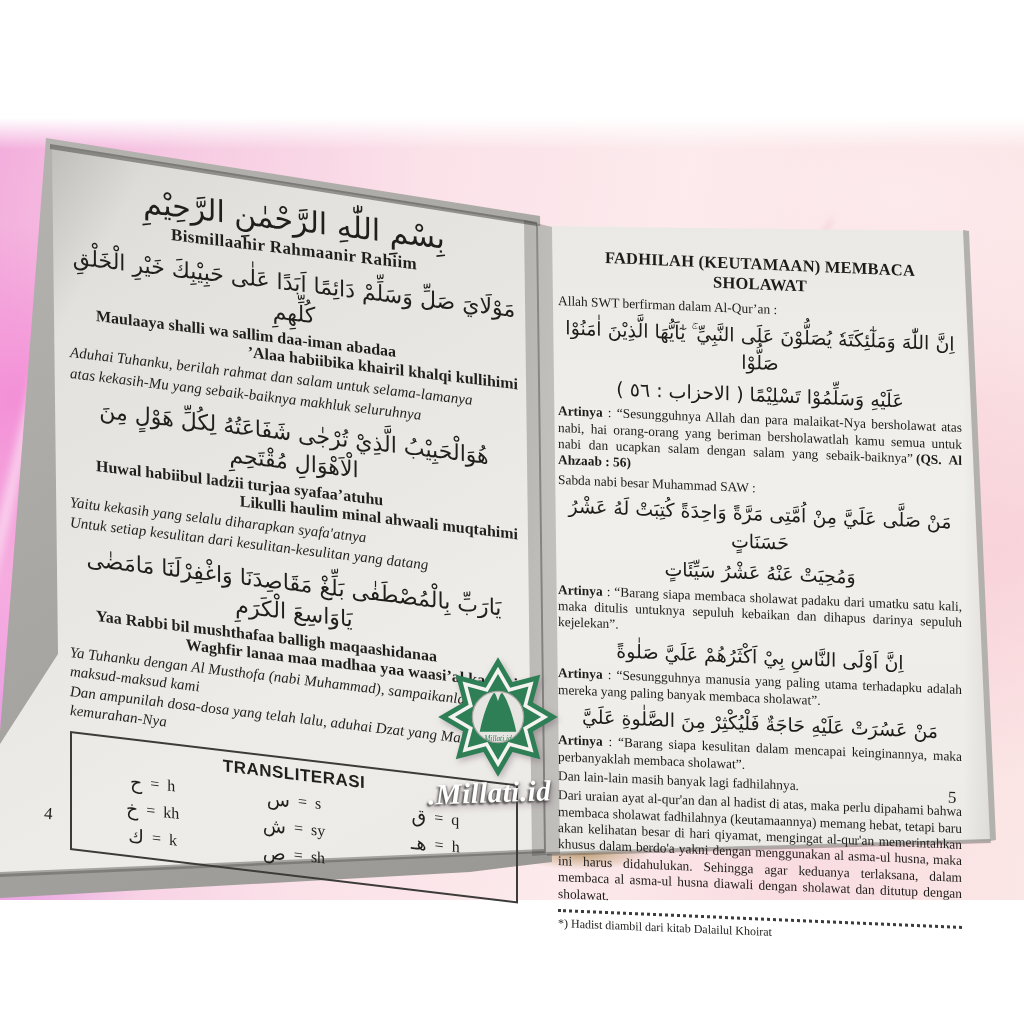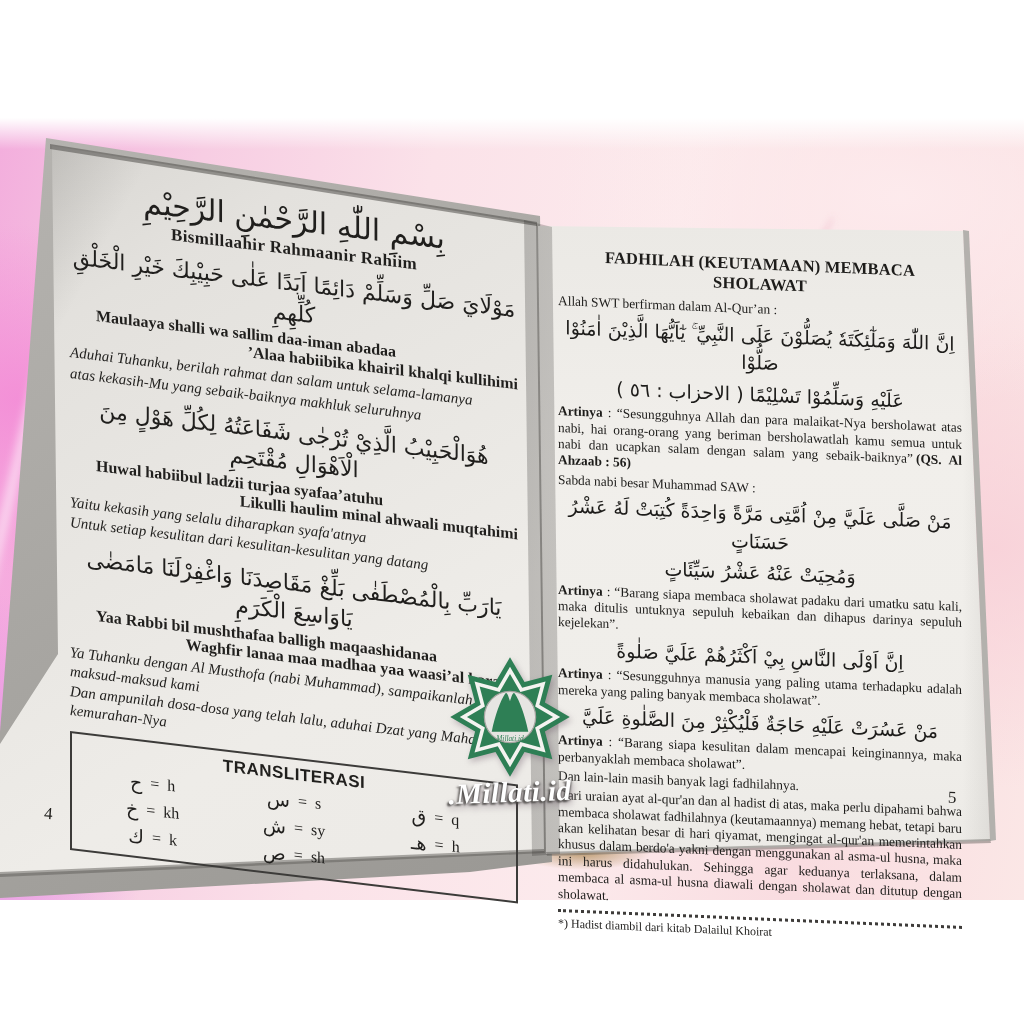--- a/index.html
+++ b/index.html
@@ -84,21 +84,21 @@
   .rintro{margin:2px 0;}
   .rar{font-family:"DejaVu Sans",sans-serif;font-size:19px;text-align:center;line-height:1.45;margin:4px 0 2px;}
   .rp{margin:3px 0;text-align:justify;}
   .b{font-weight:bold;}
   .ref{font-weight:bold;margin-left:3px;}
   .plain{text-align:left;}
   .dots{border-top:3px dotted #3e3c3a;margin:7px 0 4px;}
   .foot{font-size:12px;margin:0;}
 
   
-  .wm{position:absolute;left:440px;top:656px;width:140px;text-align:center;
+  .wm{position:absolute;left:428px;top:656px;width:140px;text-align:left;
       filter:drop-shadow(2px 3px 3px rgba(90,70,85,0.35));}
   .wm svg{display:block;margin:0 auto;}
   .wmtext{margin-top:-2px;font-family:"Liberation Serif",serif;font-style:italic;font-weight:bold;
       font-size:29px;color:#ffffff;letter-spacing:.5px;transform:rotate(-2deg);
       text-shadow:-2px 2px 2px rgba(70,68,66,0.85),1px 1px 2px rgba(70,68,66,0.6);}
 </style>
 </head>
 <body>
 
 <div class="scene">

